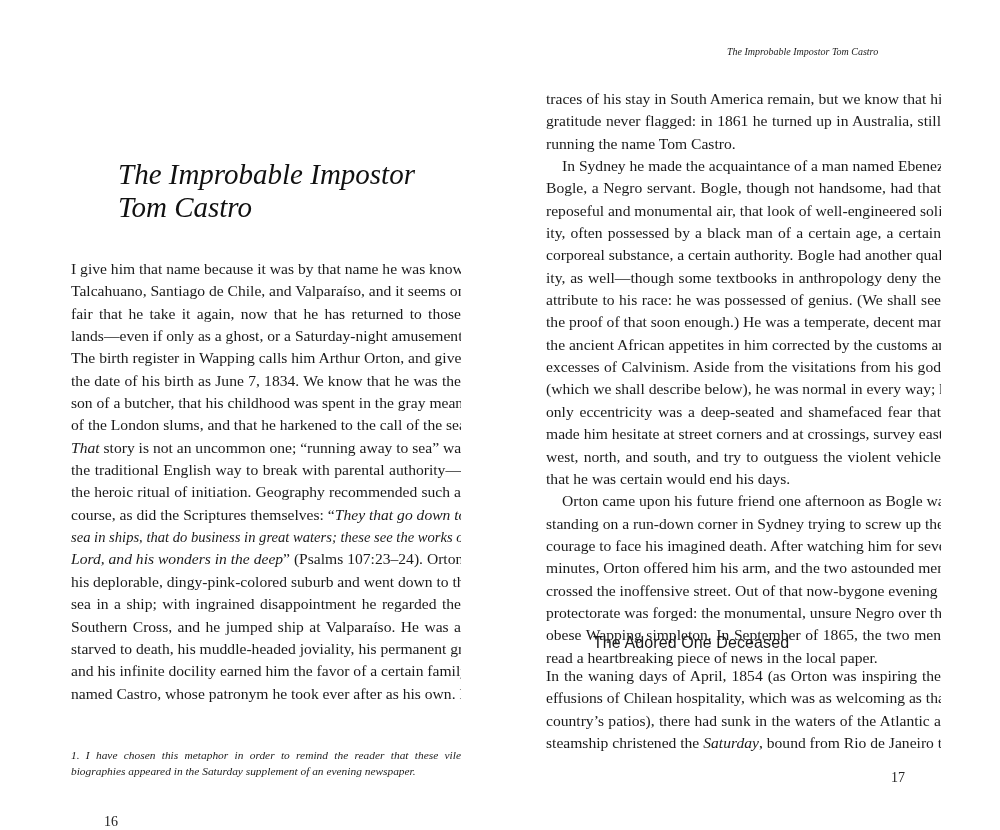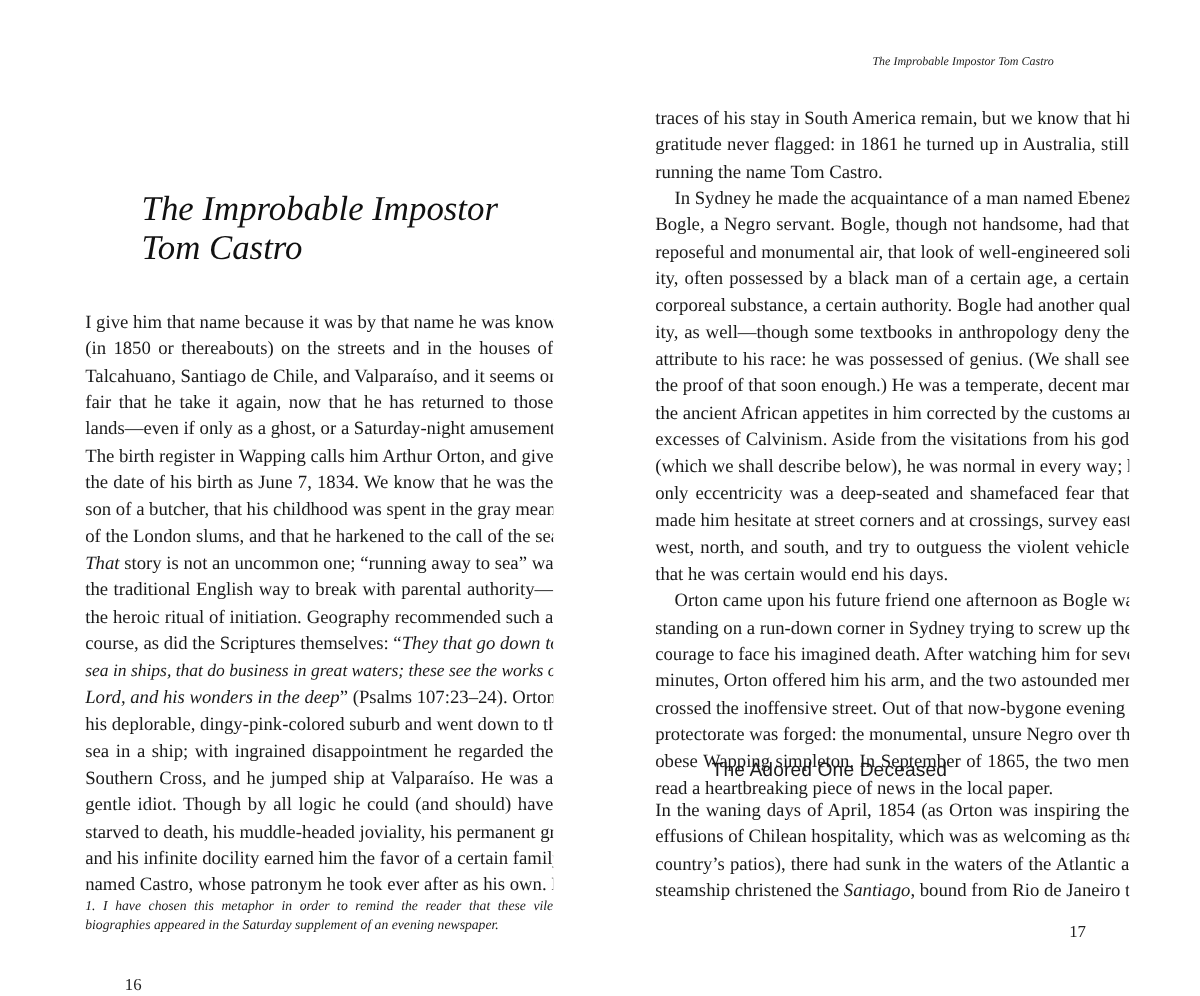--- a/index.html
+++ b/index.html
@@ -30,38 +30,36 @@
 <body>
 
 <div class="page page-left">
   <h1 class="chapter-title">
     <span>The Improbable Impostor</span>
     <span>Tom Castro</span>
   </h1>
 
   <div class="text-block left-body">
     <span class="ln">I give him that name because it was by that name he was known</span>
-    <span class="ln">(in 1850 or thereabouts) on the streets and in the houses of</span>
     <span class="ln">Talcahuano, Santiago de Chile, and Valparaíso, and it seems only</span>
     <span class="ln">fair that he take it again, now that he has returned to those</span>
     <span class="ln"><span>lands—even if only as a ghost, or a Saturday-night amusement.</span></span>
     <span class="ln">The birth register in Wapping calls him Arthur Orton, and gives</span>
     <span class="ln">the date of his birth as June 7, 1834. We know that he was the</span>
     <span class="ln">son of a butcher, that his childhood was spent in the gray meanness</span>
     <span class="ln">of the London slums, and that he harkened to the call of the sea.</span>
     <span class="ln"><i>That</i><span> story is not an uncommon one; “running away to sea” was</span></span>
     <span class="ln">the traditional English way to break with parental authority—</span>
     <span class="ln">the heroic ritual of initiation. Geography recommended such a</span>
     <span class="ln"><span>course, as did the Scriptures themselves: “</span><i>They that go down to the</i></span>
     <span class="ln it" style="font-size:14.6px;">sea in ships, that do business in great waters; these see the works of the</span>
     <span class="ln"><i>Lord, and his wonders in the deep</i><span>” (Psalms 107:23–24). Orton fled</span></span>
     <span class="ln">his deplorable, dingy-pink-colored suburb and went down to the</span>
     <span class="ln">sea in a ship; with ingrained disappointment he regarded the</span>
     <span class="ln">Southern Cross, and he jumped ship at Valparaíso. He was a</span>
-    <span class="ln">gentle idiot. Though by all logic he could (and should) have</span>
     <span class="ln">starved to death, his muddle-headed joviality, his permanent grin,</span>
     <span class="ln">and his infinite docility earned him the favor of a certain family</span>
     <span class="ln">named Castro, whose patronym he took ever after as his own. No</span>
   </div>
 
   <div class="footnote">
     <span class="ln">1. I have chosen this metaphor in order to remind the reader that these vile</span>
     <span class="ln last">biographies appeared in the Saturday supplement of an evening newspaper.</span>
   </div>
 
@@ -99,17 +97,17 @@
     <span class="ln">obese Wapping simpleton. In September of 1865, the two men</span>
     <span class="ln last">read a heartbreaking piece of news in the local paper.</span>
   </div>
 
   <h2 class="section-heading">The Adored One Deceased</h2>
 
   <div class="text-block right-body2">
     <span class="ln">In the waning days of April, 1854 (as Orton was inspiring the</span>
     <span class="ln">effusions of Chilean hospitality, which was as welcoming as that</span>
     <span class="ln">country’s patios), there had sunk in the waters of the Atlantic a</span>
-    <span class="ln"><span>steamship christened the </span><i>Santiago</i><span>, bound from Rio de Janeiro to</span></span>
+    <span class="ln"><span>steamship christened the </span><i>Saturday</i><span>, bound from Rio de Janeiro to</span></span>
   </div>
 
   <div class="page-number pn-right">17</div>
 </div>
 
 </body></html>

